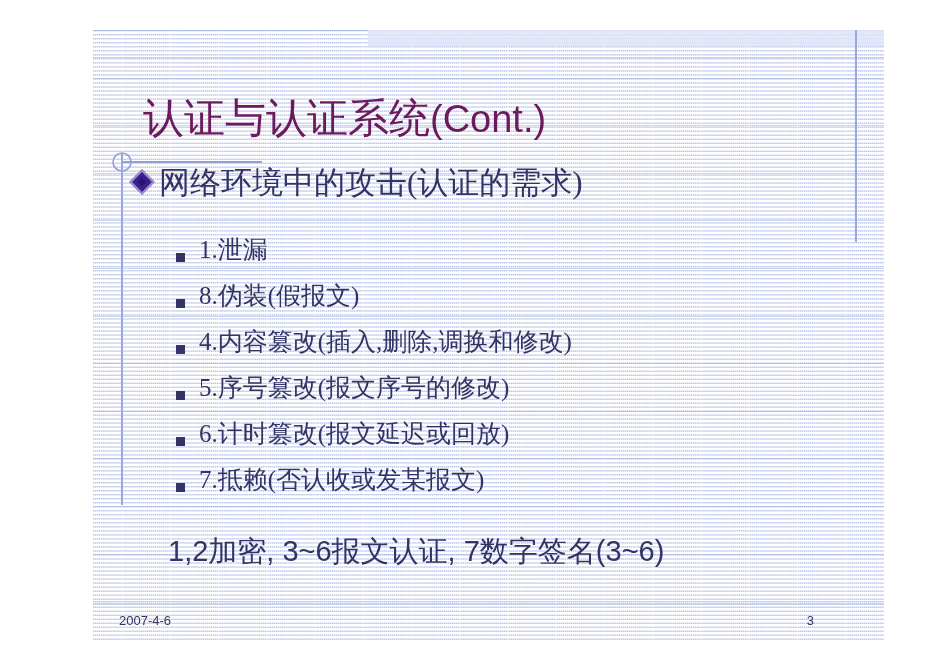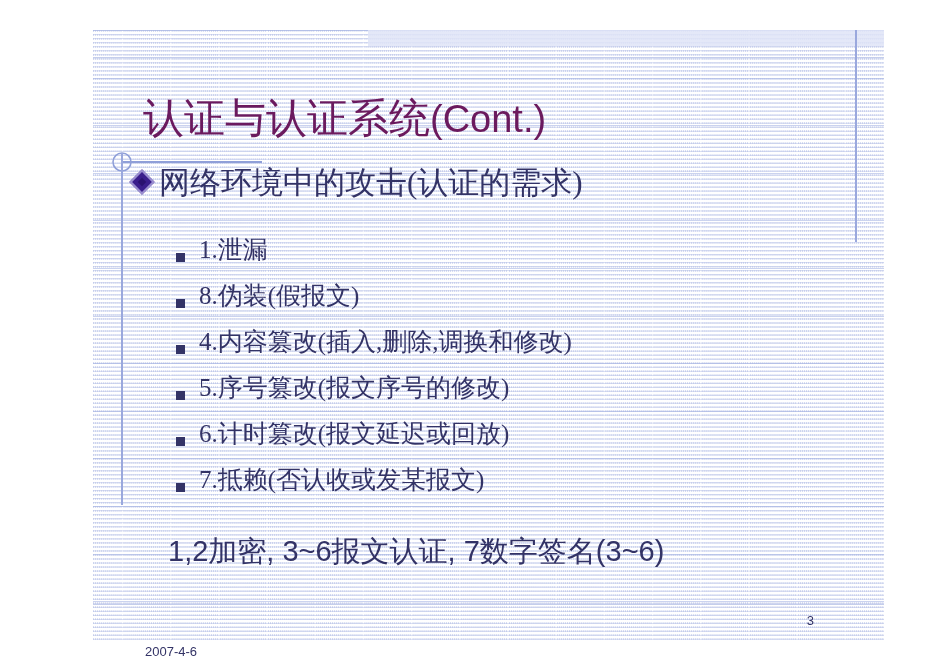--- a/index.html
+++ b/index.html
@@ -219,21 +219,21 @@
   .footer {
     position: absolute;
     left: 93px;
     top: 610px;
     width: 791px;
     height: 24px;
     color: #333366;
     font-family: "Liberation Sans", "DejaVu Sans", sans-serif;
     font-size: 13px;
   }
-  .footer .f-date   { position: absolute; left: 52px;  top: 3px; margin-top: 31px; }
+  .footer .f-date   { position: absolute; left: 26px;  top: 3px; }
   .footer .f-center { position: absolute; left: 0; right: 0; top: 3px; text-align: center;
                       font-family: "Liberation Serif","DejaVu Serif",serif; font-size: 16px; }
   .footer .f-page   { position: absolute; right: 70px; top: 3px; }
 </style>
 </head>
 <body>
 
 <div id="slide">
 
   <div class="grid-layer">

